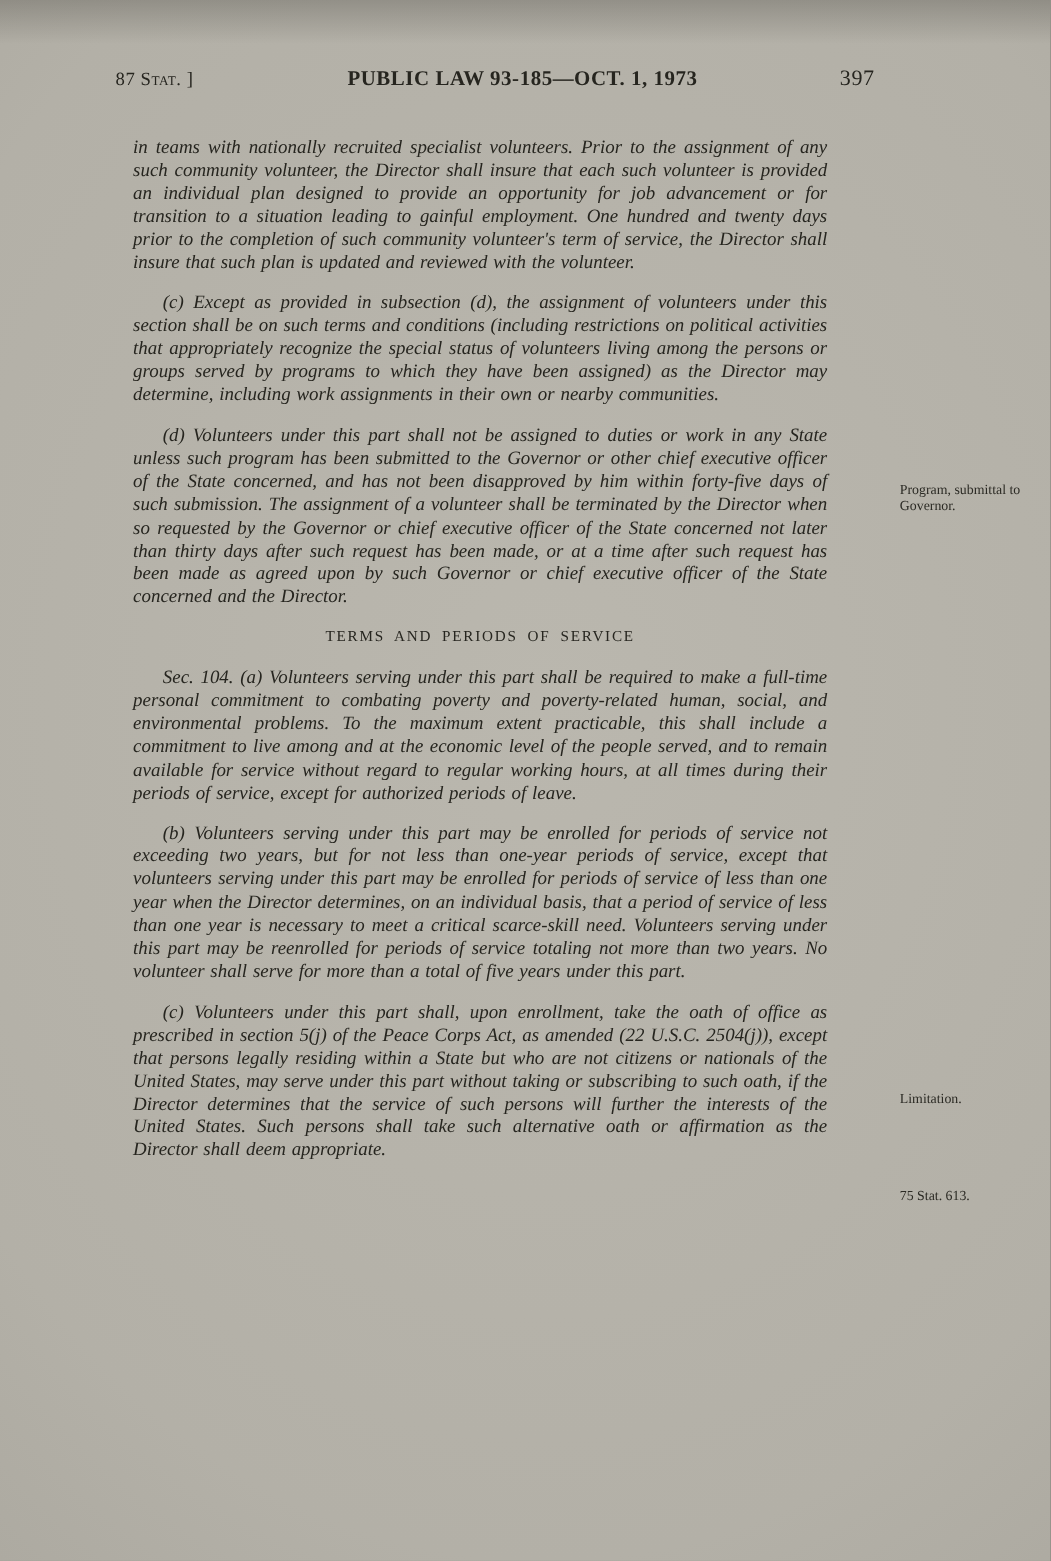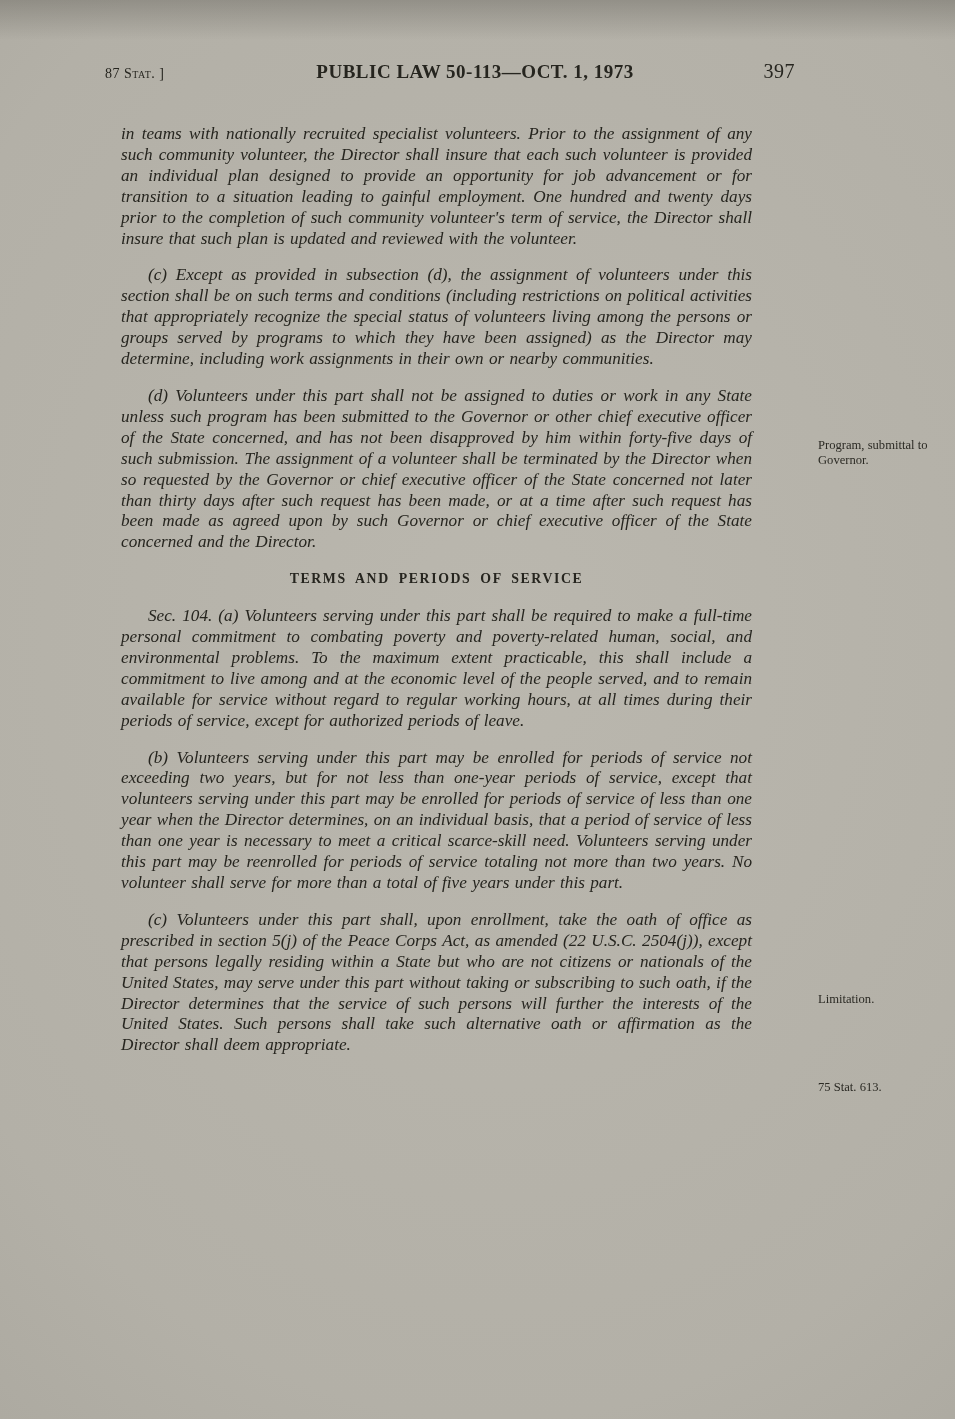--- a/index.html
+++ b/index.html
@@ -33,21 +33,21 @@
     left: 105px;
     width: 690px;
     display: flex;
     align-items: baseline;
     font-size: 17px;
     letter-spacing: 0.5px;
   }
   .running-head .stat {
     width: 170px;
     font-variant: small-caps;
-    font-size: 14px;
+    font-size: 17px;
   }
   .running-head .law-title {
     flex: 1;
     text-align: center;
     font-weight: bold;
     font-size: 19px;
     letter-spacing: 0.5px;
   }
   .running-head .folio {
     width: 120px;
@@ -67,21 +67,21 @@
   .para {
     margin: 16px;
     font-style: italic;
   }
   .para.indent { text-indent: 27px; }
   .para.gap-above { margin-top: 9px; }
   .section-heading {
     margin: 13px 0 10px 0;
     text-align: center;
     font-size: 13.8px;
-    font-weight: bold;
+    font-weight: normal;
     letter-spacing: 1.6px;
     word-spacing: 4px;
   }
   .margin-note {
     position: absolute;
     left: 818px;
     width: 128px;
     font-size: 12.6px;
     line-height: 15px;
     text-align: left;
@@ -91,21 +91,21 @@
   .note-2 { top: 992px; }
   .note-3 { top: 1080px; }
 </style>
 </head>
 <body>
 
 <div class="scan-page">
 
   <div class="running-head">
     <span class="stat">87 Stat. ]</span>
-    <span class="law-title">PUBLIC LAW 50-113—OCT. 1, 1973</span>
+    <span class="law-title">PUBLIC LAW 93-185—OCT. 1, 1973</span>
     <span class="folio">397</span>
   </div>
 
   <div class="text-column">
     <p class="para">in teams with nationally recruited specialist volunteers. Prior to the assignment of any such community volunteer, the Director shall insure that each such volunteer is provided an individual plan designed to provide an opportunity for job advancement or for transition to a situation leading to gainful employment. One hundred and twenty days prior to the completion of such community volunteer's term of service, the Director shall insure that such plan is updated and reviewed with the volunteer.</p>
     <p class="para indent">(c) Except as provided in subsection (d), the assignment of volunteers under this section shall be on such terms and conditions (including restrictions on political activities that appropriately recognize the special status of volunteers living among the persons or groups served by programs to which they have been assigned) as the Director may determine, including work assignments in their own or nearby communities.</p>
     <p class="para indent">(d) Volunteers under this part shall not be assigned to duties or work in any State unless such program has been submitted to the Governor or other chief executive officer of the State concerned, and has not been disapproved by him within forty-five days of such submission. The assignment of a volunteer shall be terminated by the Director when so requested by the Governor or chief executive officer of the State concerned not later than thirty days after such request has been made, or at a time after such request has been made as agreed upon by such Governor or chief executive officer of the State concerned and the Director.</p>
     <h2 class="section-heading">TERMS AND PERIODS OF SERVICE</h2>
     <p class="para indent">Sec. 104. (a) Volunteers serving under this part shall be required to make a full-time personal commitment to combating poverty and poverty-related human, social, and environmental problems. To the maximum extent practicable, this shall include a commitment to live among and at the economic level of the people served, and to remain available for service without regard to regular working hours, at all times during their periods of service, except for authorized periods of leave.</p>
     <p class="para indent gap-above">(b) Volunteers serving under this part may be enrolled for periods of service not exceeding two years, but for not less than one-year periods of service, except that volunteers serving under this part may be enrolled for periods of service of less than one year when the Director determines, on an individual basis, that a period of service of less than one year is necessary to meet a critical scarce-skill need. Volunteers serving under this part may be reenrolled for periods of service totaling not more than two years. No volunteer shall serve for more than a total of five years under this part.</p>

